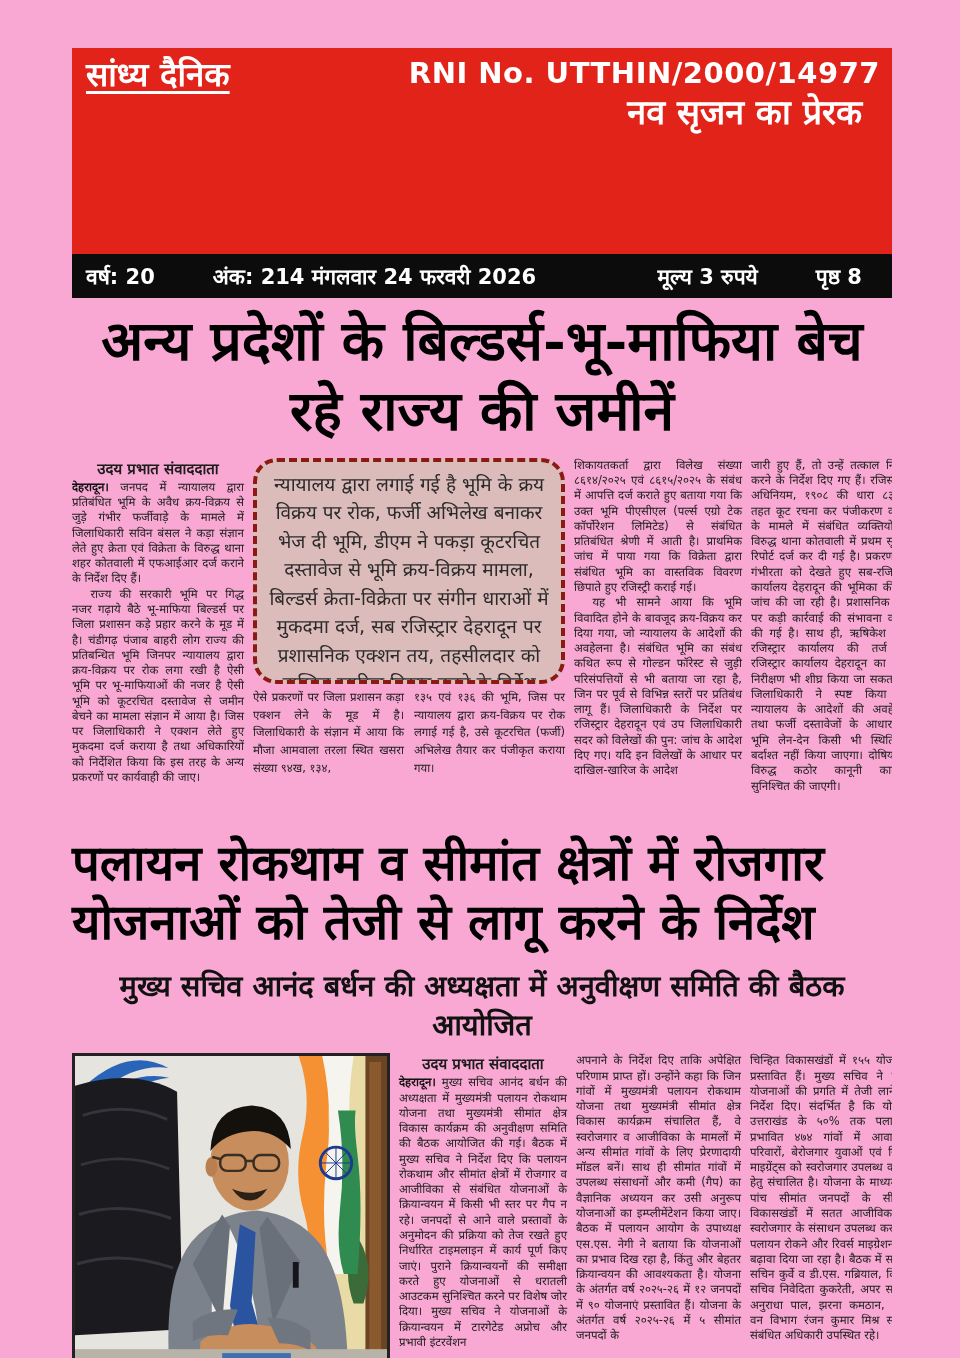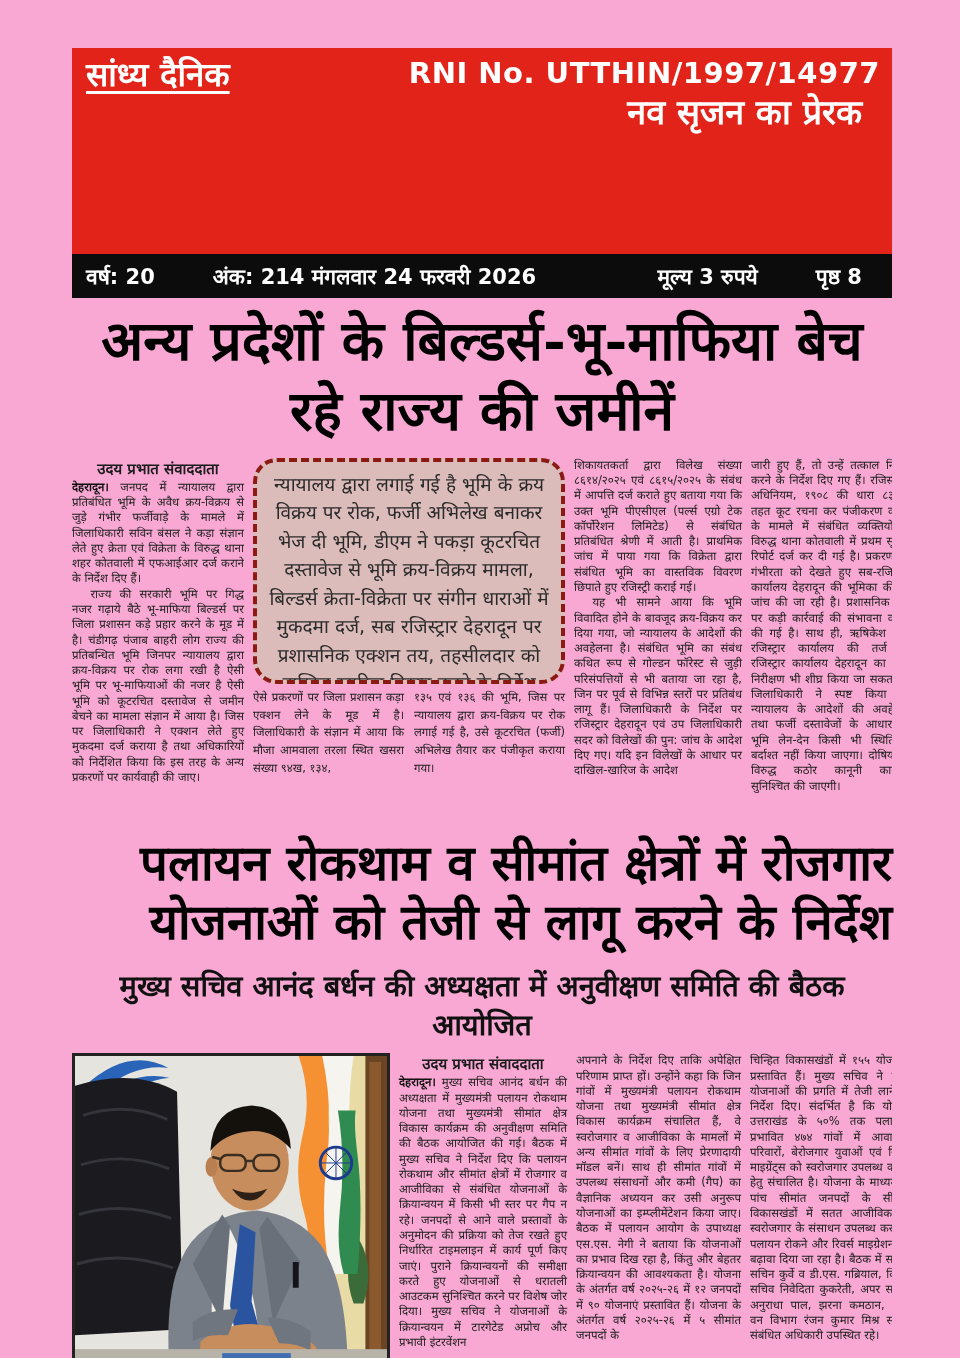--- a/index.html
+++ b/index.html
@@ -23,21 +23,21 @@
   
   .infobar { background:#0c0c0c; color:#ffffff; height:44px; display:flex; align-items:center;
     font-size:21px; font-weight:bold; padding:0 14px; }
   .infobar .issue { margin-left:58px; }
   .infobar .price { margin-left:auto; }
   .infobar .pageno { margin-left:58px; margin-right:16px; }
 
   
   .headline1 { font-size:55px; font-weight:bold; text-align:center; line-height:1.27; color:#000;
     margin-top:8px; font-family:"DejaVu Serif","Liberation Serif",serif; }
-  .headline2 { font-size:49px; font-weight:bold; text-align:right; line-height:1.22; color:#000;
+  .headline2 { font-size:49px; font-weight:bold; text-align:left; line-height:1.22; color:#000;
     margin-top:14px; font-family:"DejaVu Serif","Liberation Serif",serif; }
   .subheadline { font-size:29px; font-weight:600; text-align:center; color:#111; margin-top:12px; margin-bottom:10px; }
 
   
   .story1 { display:flex; gap:9px; margin-top:12px; height:362px; overflow:hidden; }
   .s1c1 { width:172px; flex:none; }
   .s1mid { width:312px; flex:none; }
   .s1c3 { width:168px; flex:none; }
   .s1c4 { width:160px; flex:none; }
 
@@ -64,21 +64,21 @@
 </style>
 </head>
 <body>
 
 <div class="page">
   <div class="inner">
 
     <header class="masthead">
       <div class="mast-top">
         <span class="edition">सांध्य दैनिक</span>
-        <span class="rni">RNI No. UTTHIN/1997/14977</span>
+        <span class="rni">RNI No. UTTHIN/2000/14977</span>
       </div>
       <div class="mast-tagline">नव सृजन का प्रेरक</div>
     </header>
 
     <div class="infobar">
       <span class="year">वर्ष: 20</span>
       <span class="issue">अंक: 214 मंगलवार 24 फरवरी 2026</span>
       <span class="price">मूल्य 3 रुपये</span>
       <span class="pageno">पृष्ठ 8</span>
     </div>

